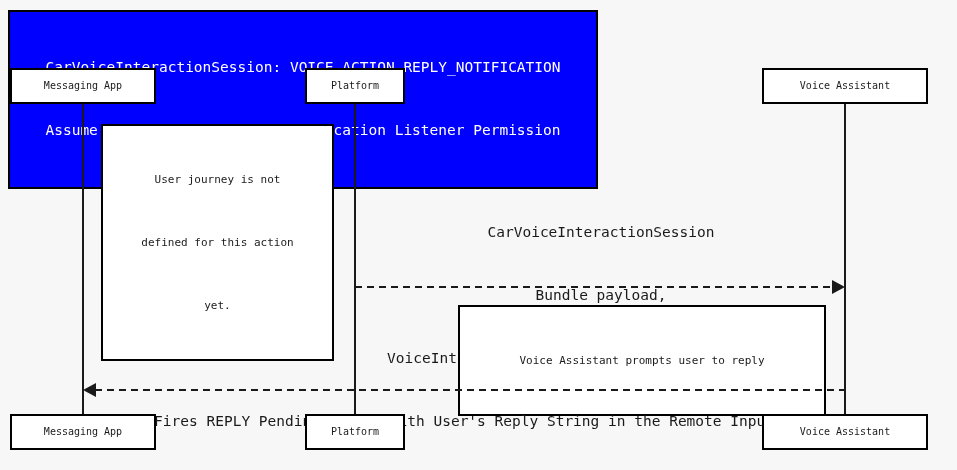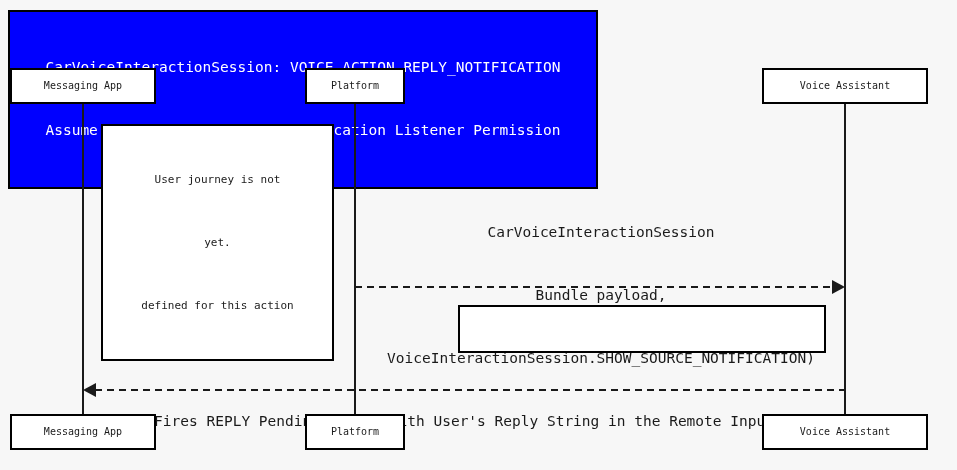--- a/index.html
+++ b/index.html
@@ -109,36 +109,37 @@
   <div class="lifeline" style="left:82px; top:104px; height:310px;"></div>
   <div class="lifeline" style="left:354px; top:104px; height:310px;"></div>
   <div class="lifeline" style="left:844px; top:104px; height:310px;"></div>
 
   <div class="participant" style="left:10px; top:68px; width:146px;">Messaging App</div>
   <div class="participant" style="left:305px; top:68px; width:100px;">Platform</div>
   <div class="participant" style="left:762px; top:68px; width:166px;">Voice Assistant</div>
 
   <div class="note" style="left:101px; top:124px; width:233px;">
     <span class="note-line">User journey is not</span>
+    <span class="note-line">defined for this action</span>
     <span class="note-line">yet.</span>
-    <span class="note-line">defined for this action</span>
   </div>
 
   <div class="msg-label" style="left:357px; top:180px; width:488px;">
     <span class="msg-line">CarVoiceInteractionSession</span>
     <span class="msg-line">Bundle payload,</span>
     <span class="msg-line">VoiceInteractionSession.SHOW_SOURCE_NOTIFICATION)</span>
   </div>
 
   <svg class="arrow-svg" style="left:354px; top:278px;" width="494" height="18" viewBox="0 0 494 18">
     <line x1="1" y1="9" x2="479" y2="9" stroke="#1a1a1a" stroke-width="2" stroke-dasharray="7,5"></line>
     <polygon points="478,2 491,9 478,16" fill="#1a1a1a"></polygon>
   </svg>
 
   <div class="note" style="left:458px; top:305px; width:368px;">
+    <span class="note-line">Voice Assistant prompts user to reply</span>
   </div>
 
   <div class="msg-label" style="left:83px; top:369px; width:762px;">
     <span class="msg-line">Fires REPLY Pending Intent with User's Reply String in the Remote Input</span>
   </div>
 
   <svg class="arrow-svg" style="left:80px; top:381px;" width="768" height="18" viewBox="0 0 768 18">
     <line x1="15" y1="9" x2="766" y2="9" stroke="#1a1a1a" stroke-width="2" stroke-dasharray="7,5"></line>
     <polygon points="16,2 3,9 16,16" fill="#1a1a1a"></polygon>
   </svg>

